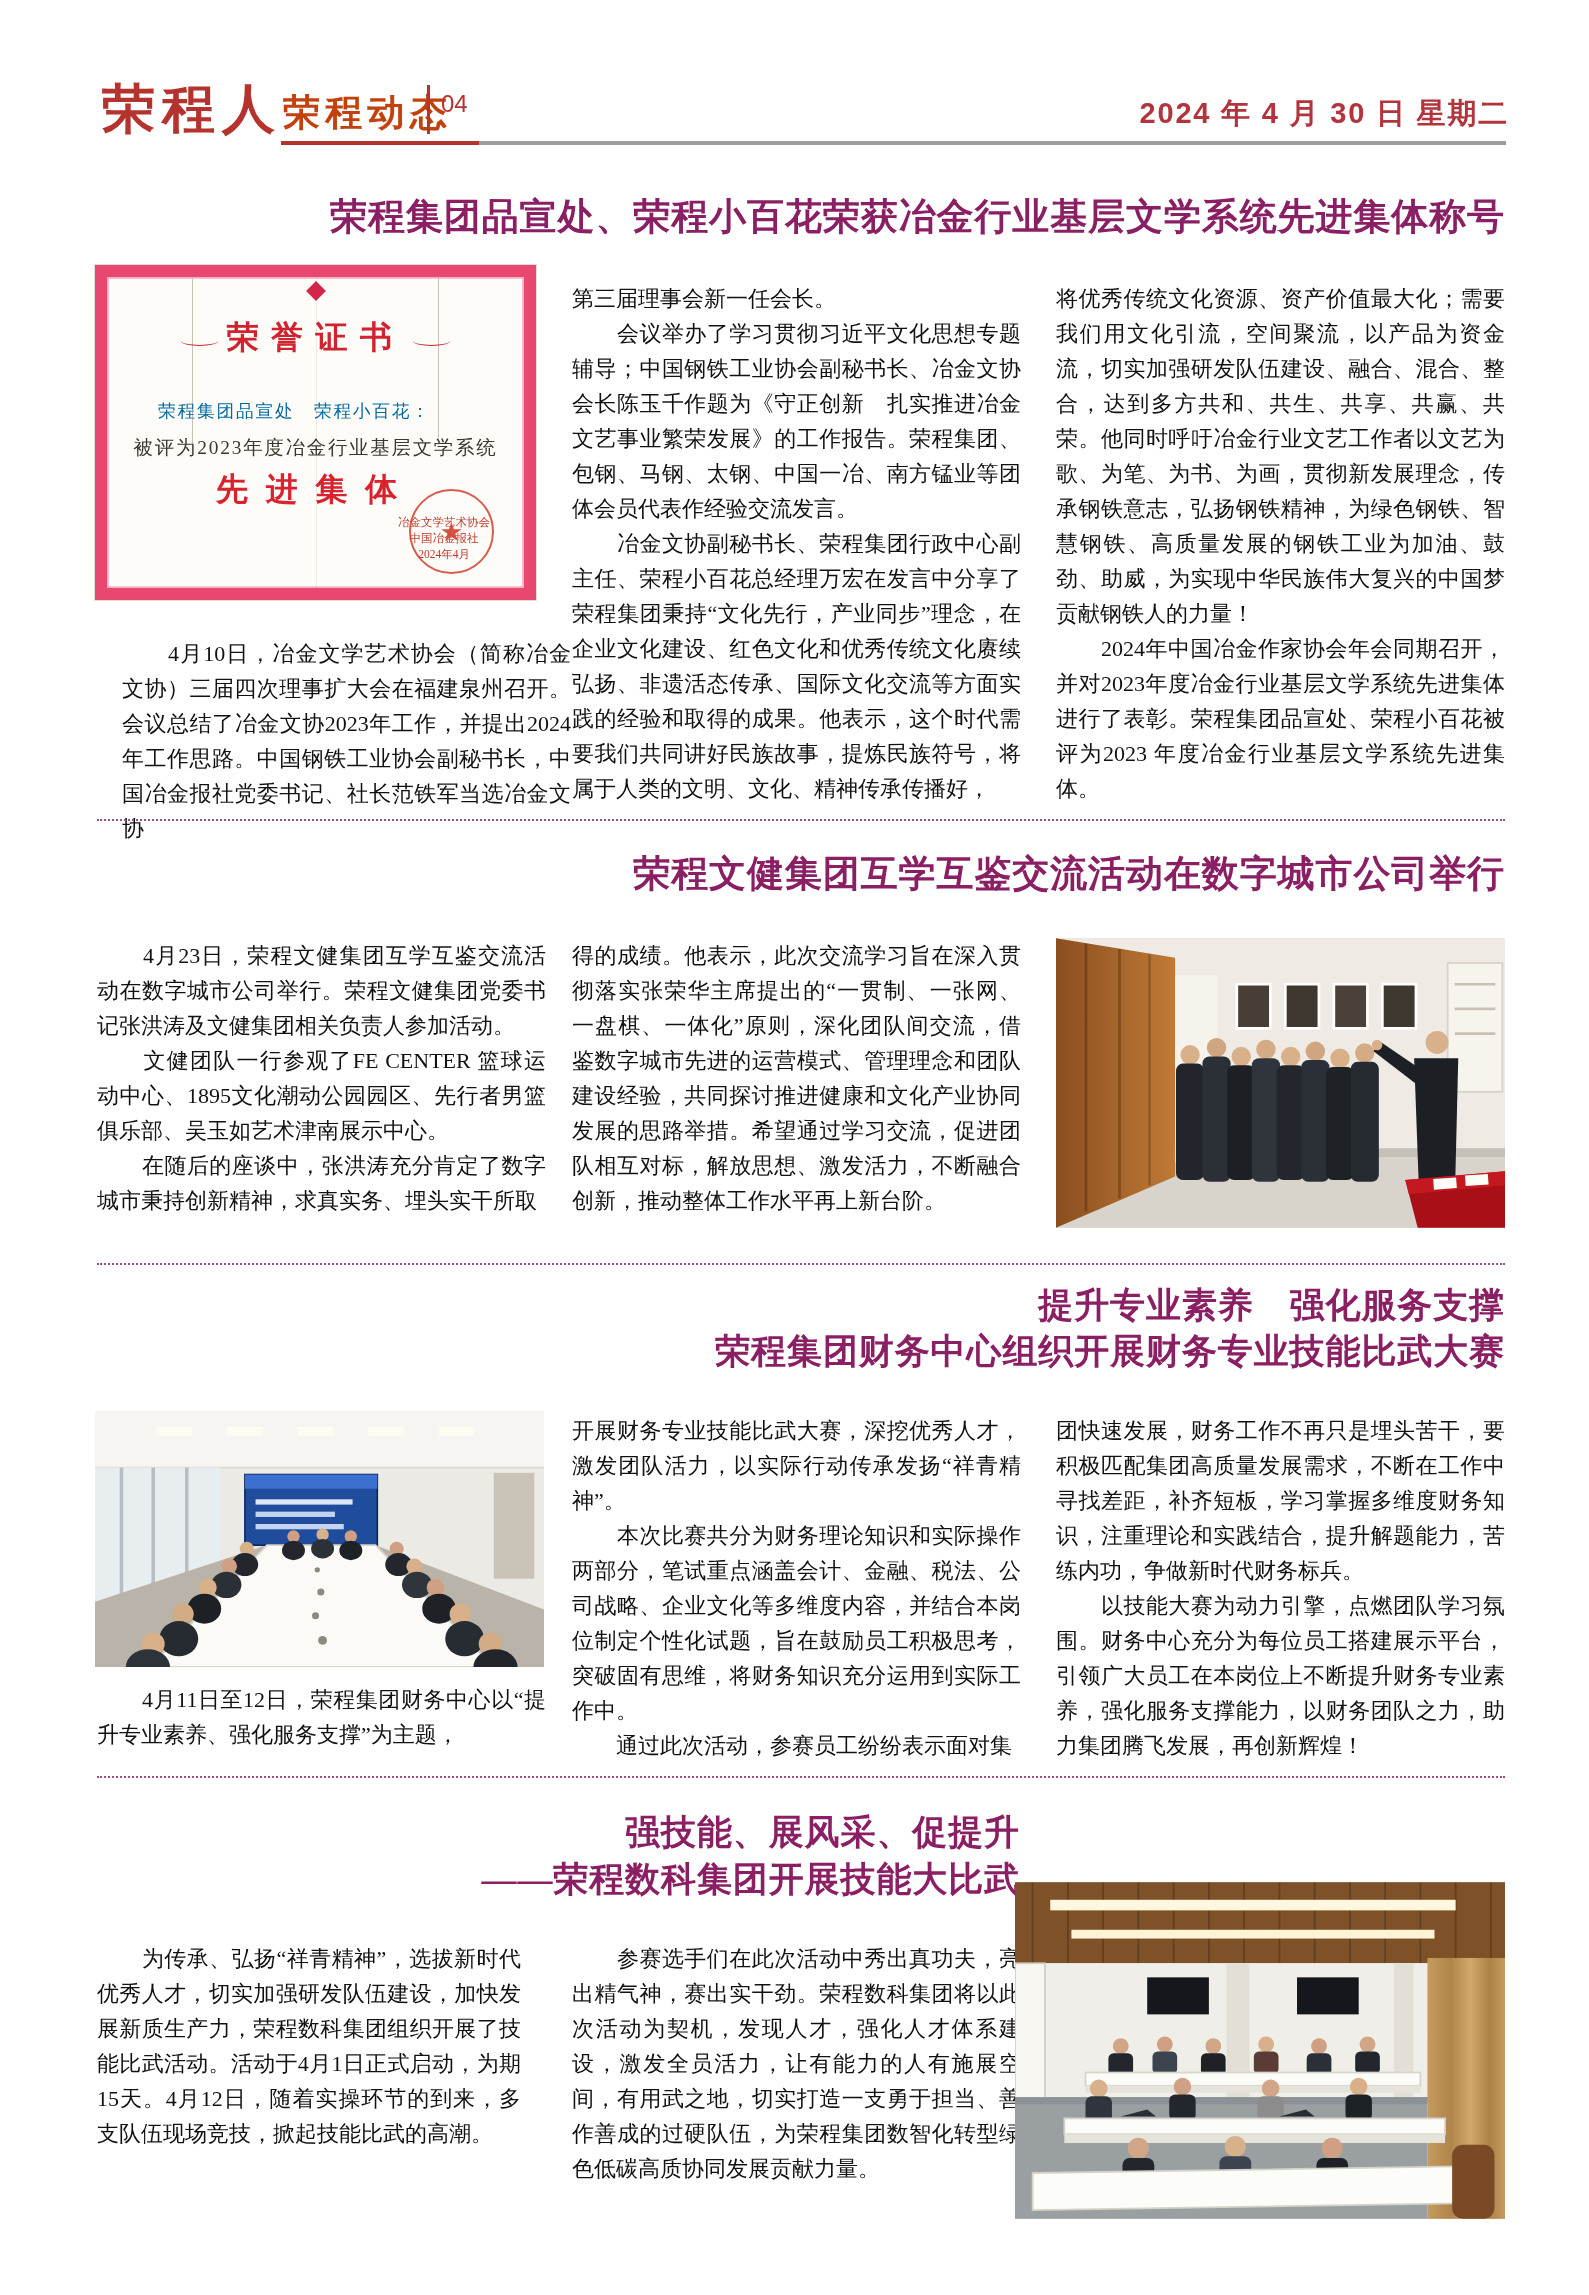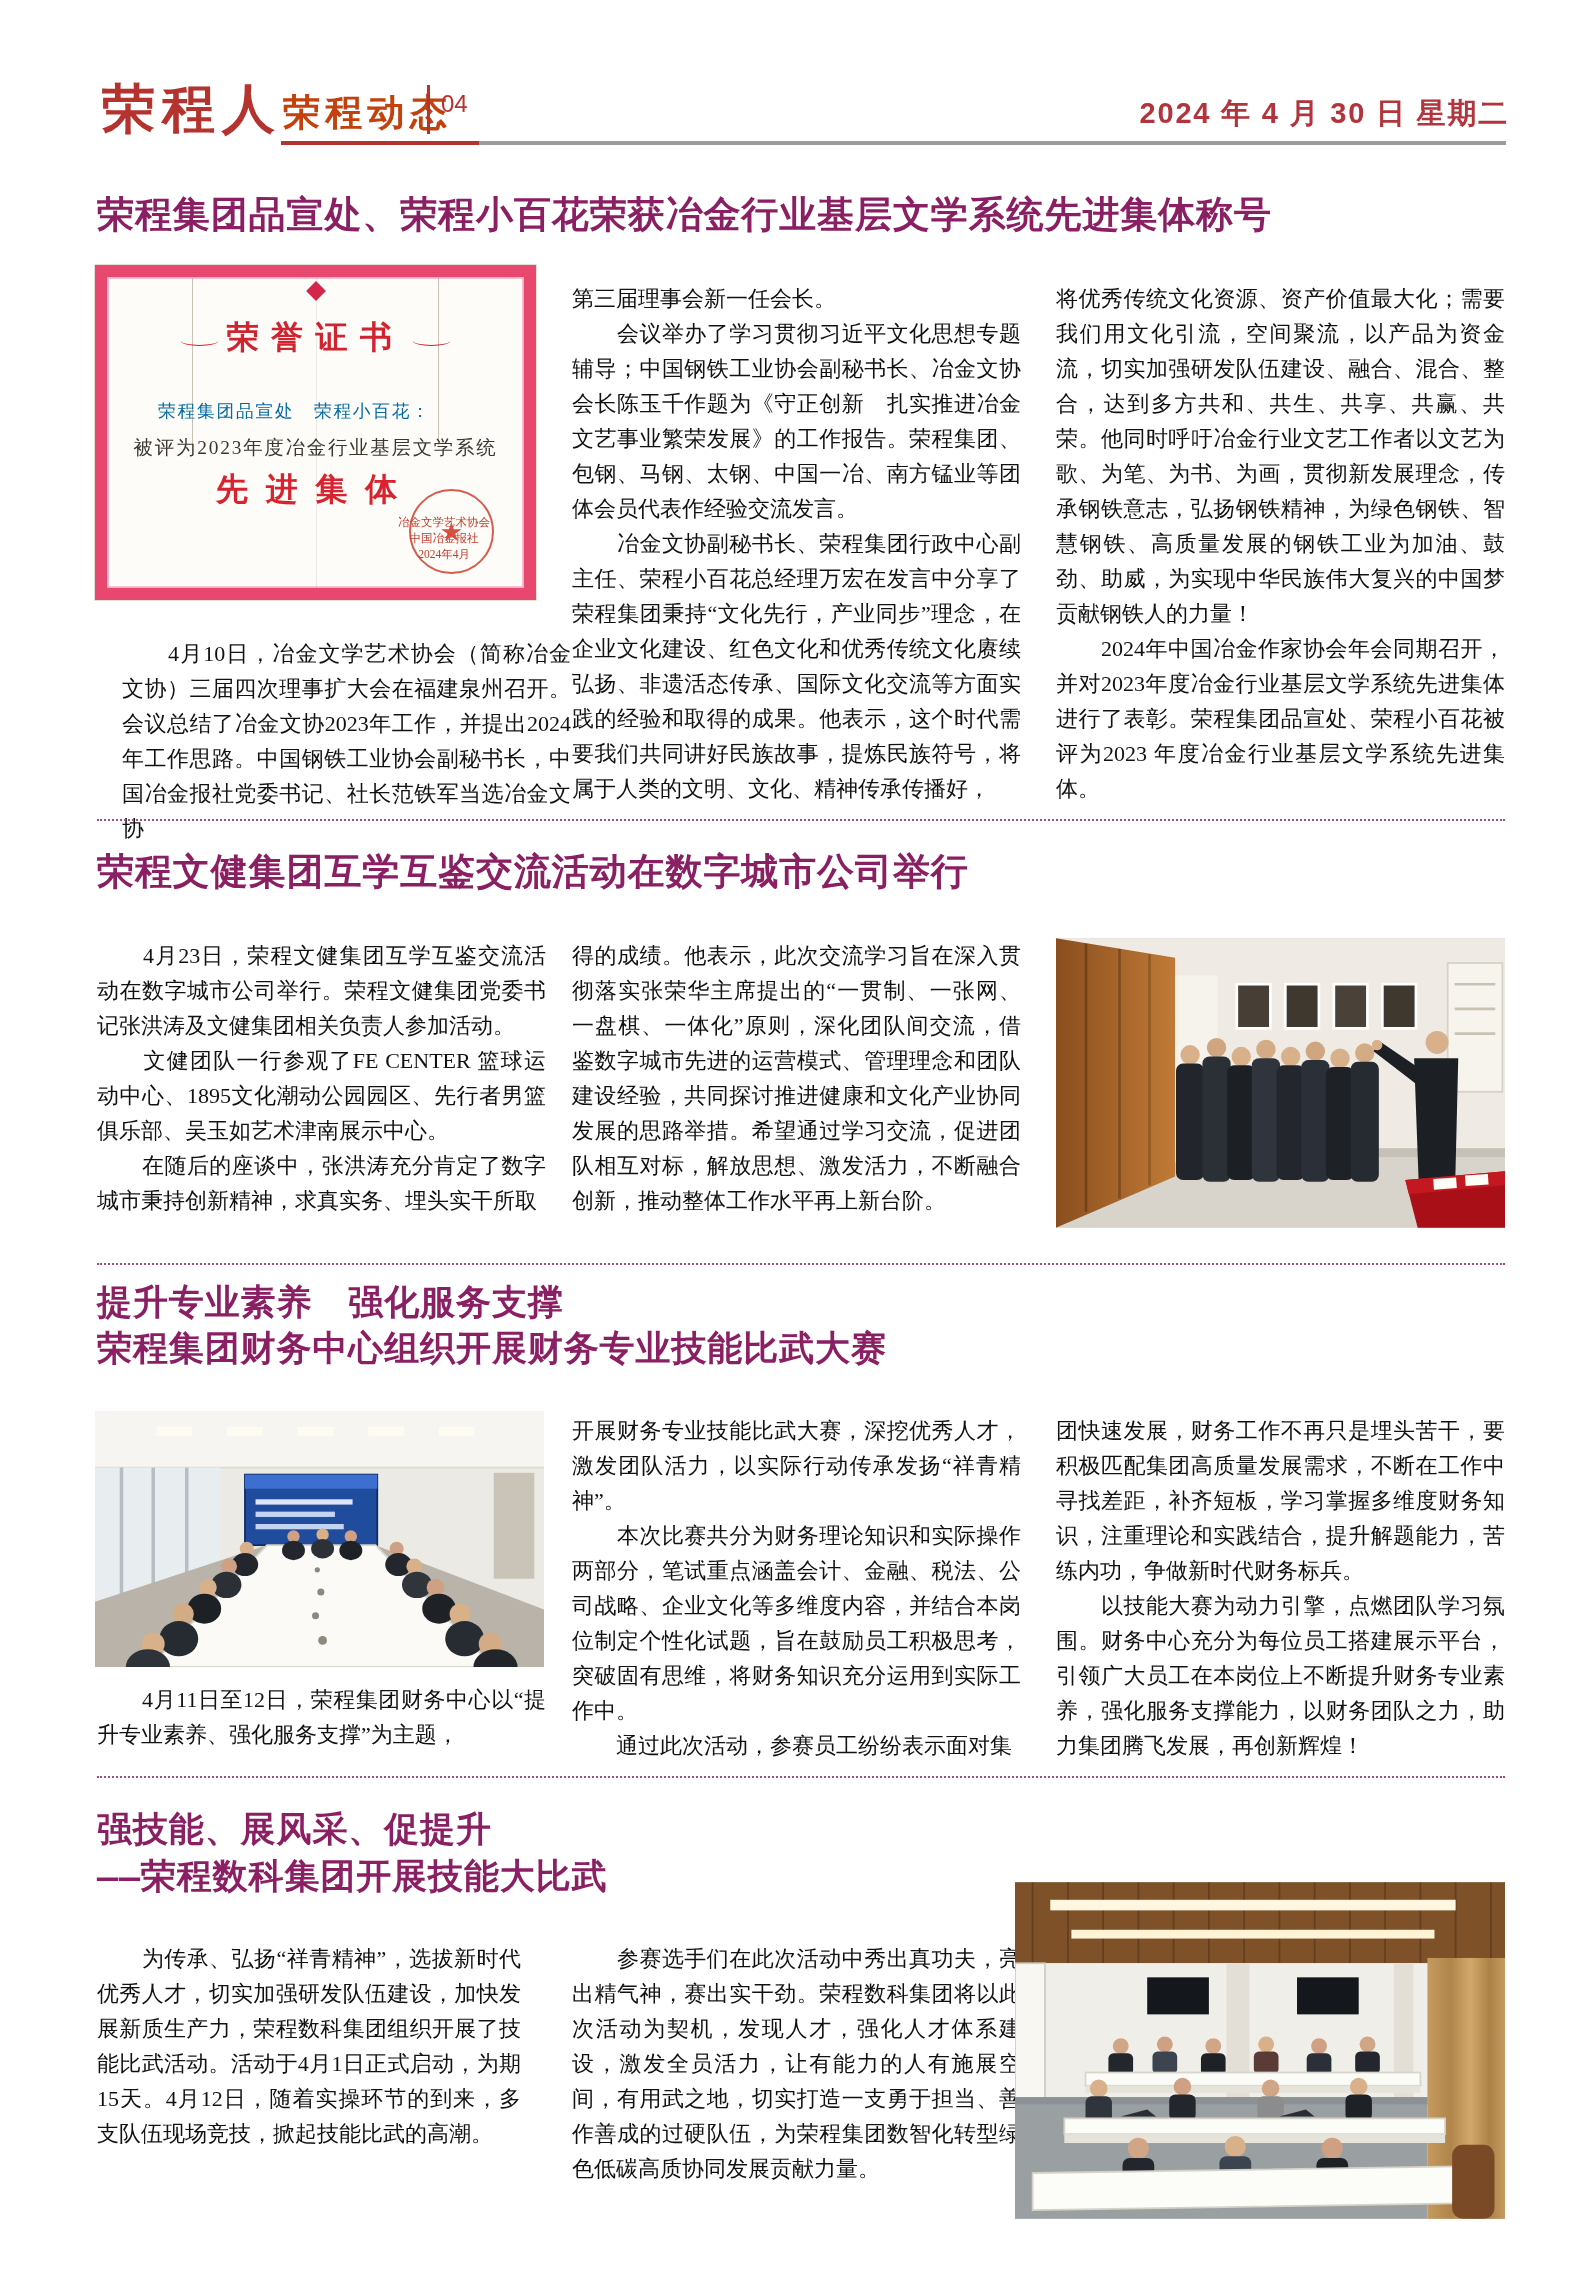--- a/index.html
+++ b/index.html
@@ -13,22 +13,22 @@
         color:#c2410c;letter-spacing:5.3px;font-family:Liberation Mono, monospace;}
   .mast-divider{position:absolute;left:427px;top:85px;width:2.6px;height:49px;background:#b5332e;}
   .page-num{position:absolute;left:441px;top:90px;font-size:24px;color:#b5332e;
         font-family:"Liberation Sans","DejaVu Sans",sans-serif;}
   .mast-date{position:absolute;right:88px;top:94px;font-size:29px;font-weight:700;
         color:#b2343c;font-family:"Liberation Sans","DejaVu Sans",sans-serif;letter-spacing:1.8px;}
   .rule-red{position:absolute;left:281px;top:141px;width:198px;height:4.4px;background:#b5332e;}
   .rule-gray{position:absolute;left:479px;top:141px;width:1027px;height:4.4px;background:#9c9c9c;}
 
   
-  .art-title{position:absolute;left:97px;width:1408px;text-align:left;
-        font-family:Liberation Mono, monospace;font-weight:700;color:#8a1f63;}
+  .art-title{position:absolute;left:97px;width:1408px;text-align:right;
+        font-family:Liberation Serif, serif;font-weight:700;color:#8a1f63;}
   .t42{font-size:37px;line-height:42px;letter-spacing:0.9px;}
   .t40{font-size:35px;line-height:41px;letter-spacing:0.9px;}
   .col{position:absolute;width:449px;font-size:22px;line-height:35px;text-align:justify;
         white-space:pre-line;color:#111;}
   .dotted{position:absolute;left:97px;width:1408px;height:0;border-top:2.6px dotted #9b4f86;}
 
   
   .cert{position:absolute;left:95px;top:265px;width:441px;height:335px;box-sizing:border-box;
         background:#fdfcf8;border:12.4px solid #e8486f;
         box-shadow:inset 0 0 0 1.8px #f6aec2, 0 0 0 0.9px #e3dccf;}

